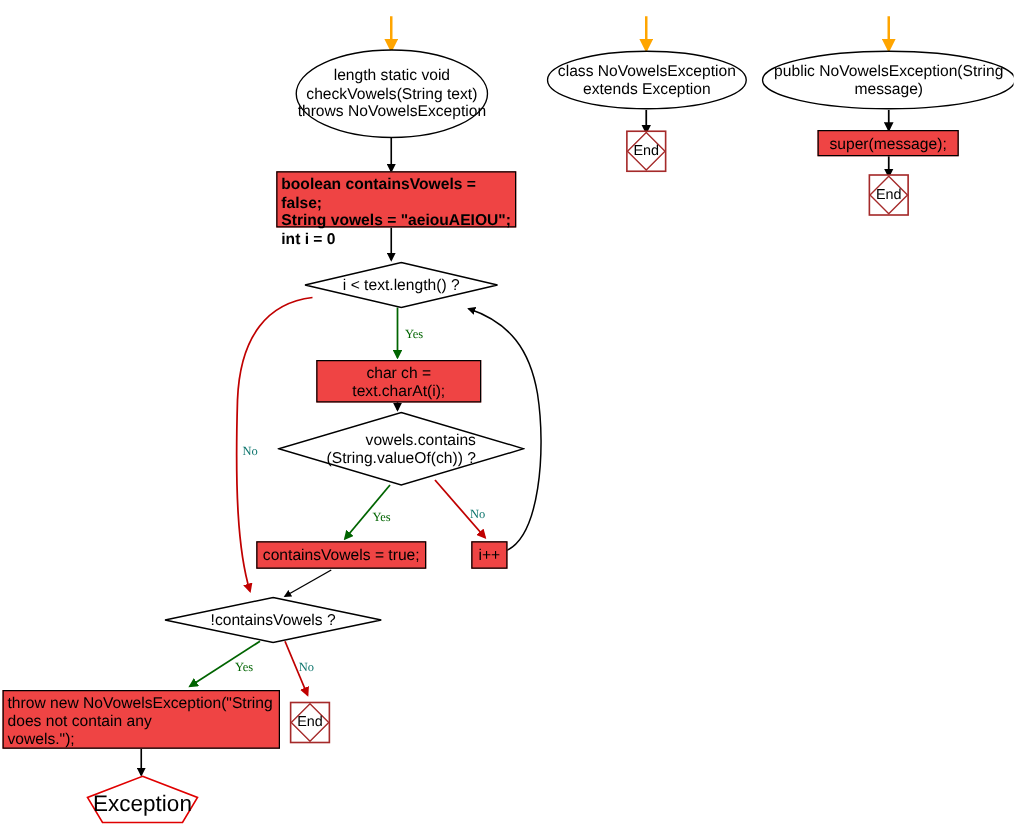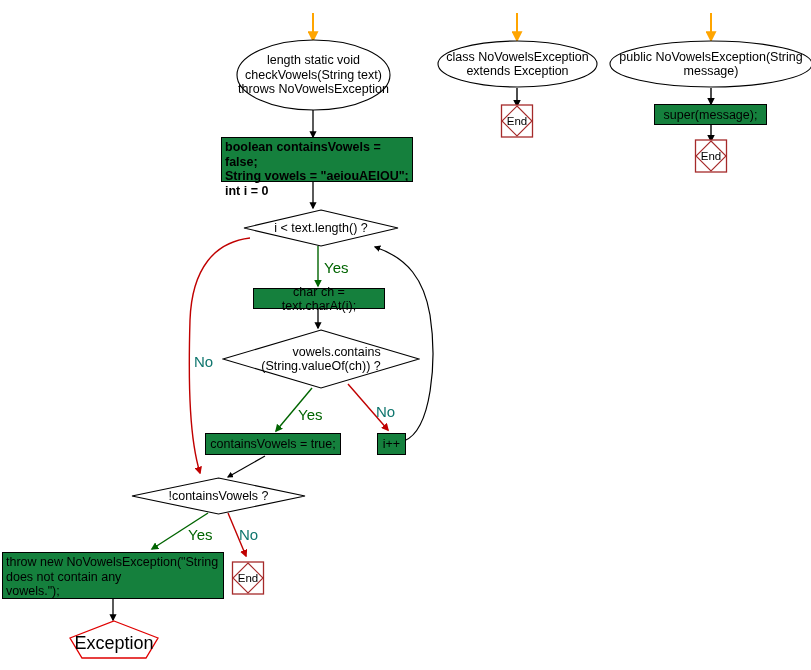--- a/index.html
+++ b/index.html
@@ -33,21 +33,21 @@
     align-items: center;
     justify-content: center;
     text-align: center;
     font-size: 12.5px;
     line-height: 14.5px;
     color: #000000;
     white-space: pre-line;
   }
   .node-box {
     border: 1px solid #000000;
-    background: #15803d;
+    background: #ef4444;
     text-align: left;
     justify-content: flex-start;
     align-items: flex-start;
     padding: 2px 3px 1px 3px;
   }
   .node-box.center {
     text-align: center;
     justify-content: center;
     align-items: center;
   }
@@ -136,22 +136,23 @@
     display: flex;
     align-items: center;
     justify-content: center;
     padding-top: 6px;
     box-sizing: border-box;
     font-size: 18px;
     color: #000000;
   }
   .edge-label {
     position: absolute;
-    font-size: 15px;
+    font-size: 10px;
     line-height: 13px;
+    font-family: Liberation Serif, serif;
   }
   .edge-label.yes { color: #006400; }
   .edge-label.no  { color: #0f766e; }
 </style>
 </head>
 <body>
 
 <div id="canvas">
 
   <svg id="edges" width="811" height="670" viewBox="0 0 811 670">
@@ -247,21 +248,21 @@
   <div class="diamond-wrap" style="left:243px; top:209px; width:156px; height:38px;">
     <svg width="156" height="38" viewBox="0 0 156 38">
       <polygon points="78,1 155,19 78,37 1,19" fill="#ffffff" stroke="#000000" stroke-width="1.1"></polygon>
     </svg>
     <div class="diamond-label">i &lt; text.length() ?</div>
   </div>
 
   <div class="edge-label yes" style="left:324px; top:261px;">Yes</div>
   <div class="edge-label no" style="left:194px; top:355px;">No</div>
 
-  <div class="node node-box center" style="left:253px; top:288px; width:132px; height:21px;">
+  <div class="node node-box center" style="left:253px; top:288px; width:132px; height:34px;">
     <span>char ch = text.charAt(i);</span>
   </div>
 
   <div class="diamond-wrap" style="left:222px; top:329px; width:198px; height:60px;">
     <svg width="198" height="60" viewBox="0 0 198 60">
       <polygon points="99,1 197,30 99,59 1,30" fill="#ffffff" stroke="#000000" stroke-width="1.1"></polygon>
     </svg>
     <div class="diamond-label">vowels.contains
 (String.valueOf(ch)) ?</div>
   </div>

